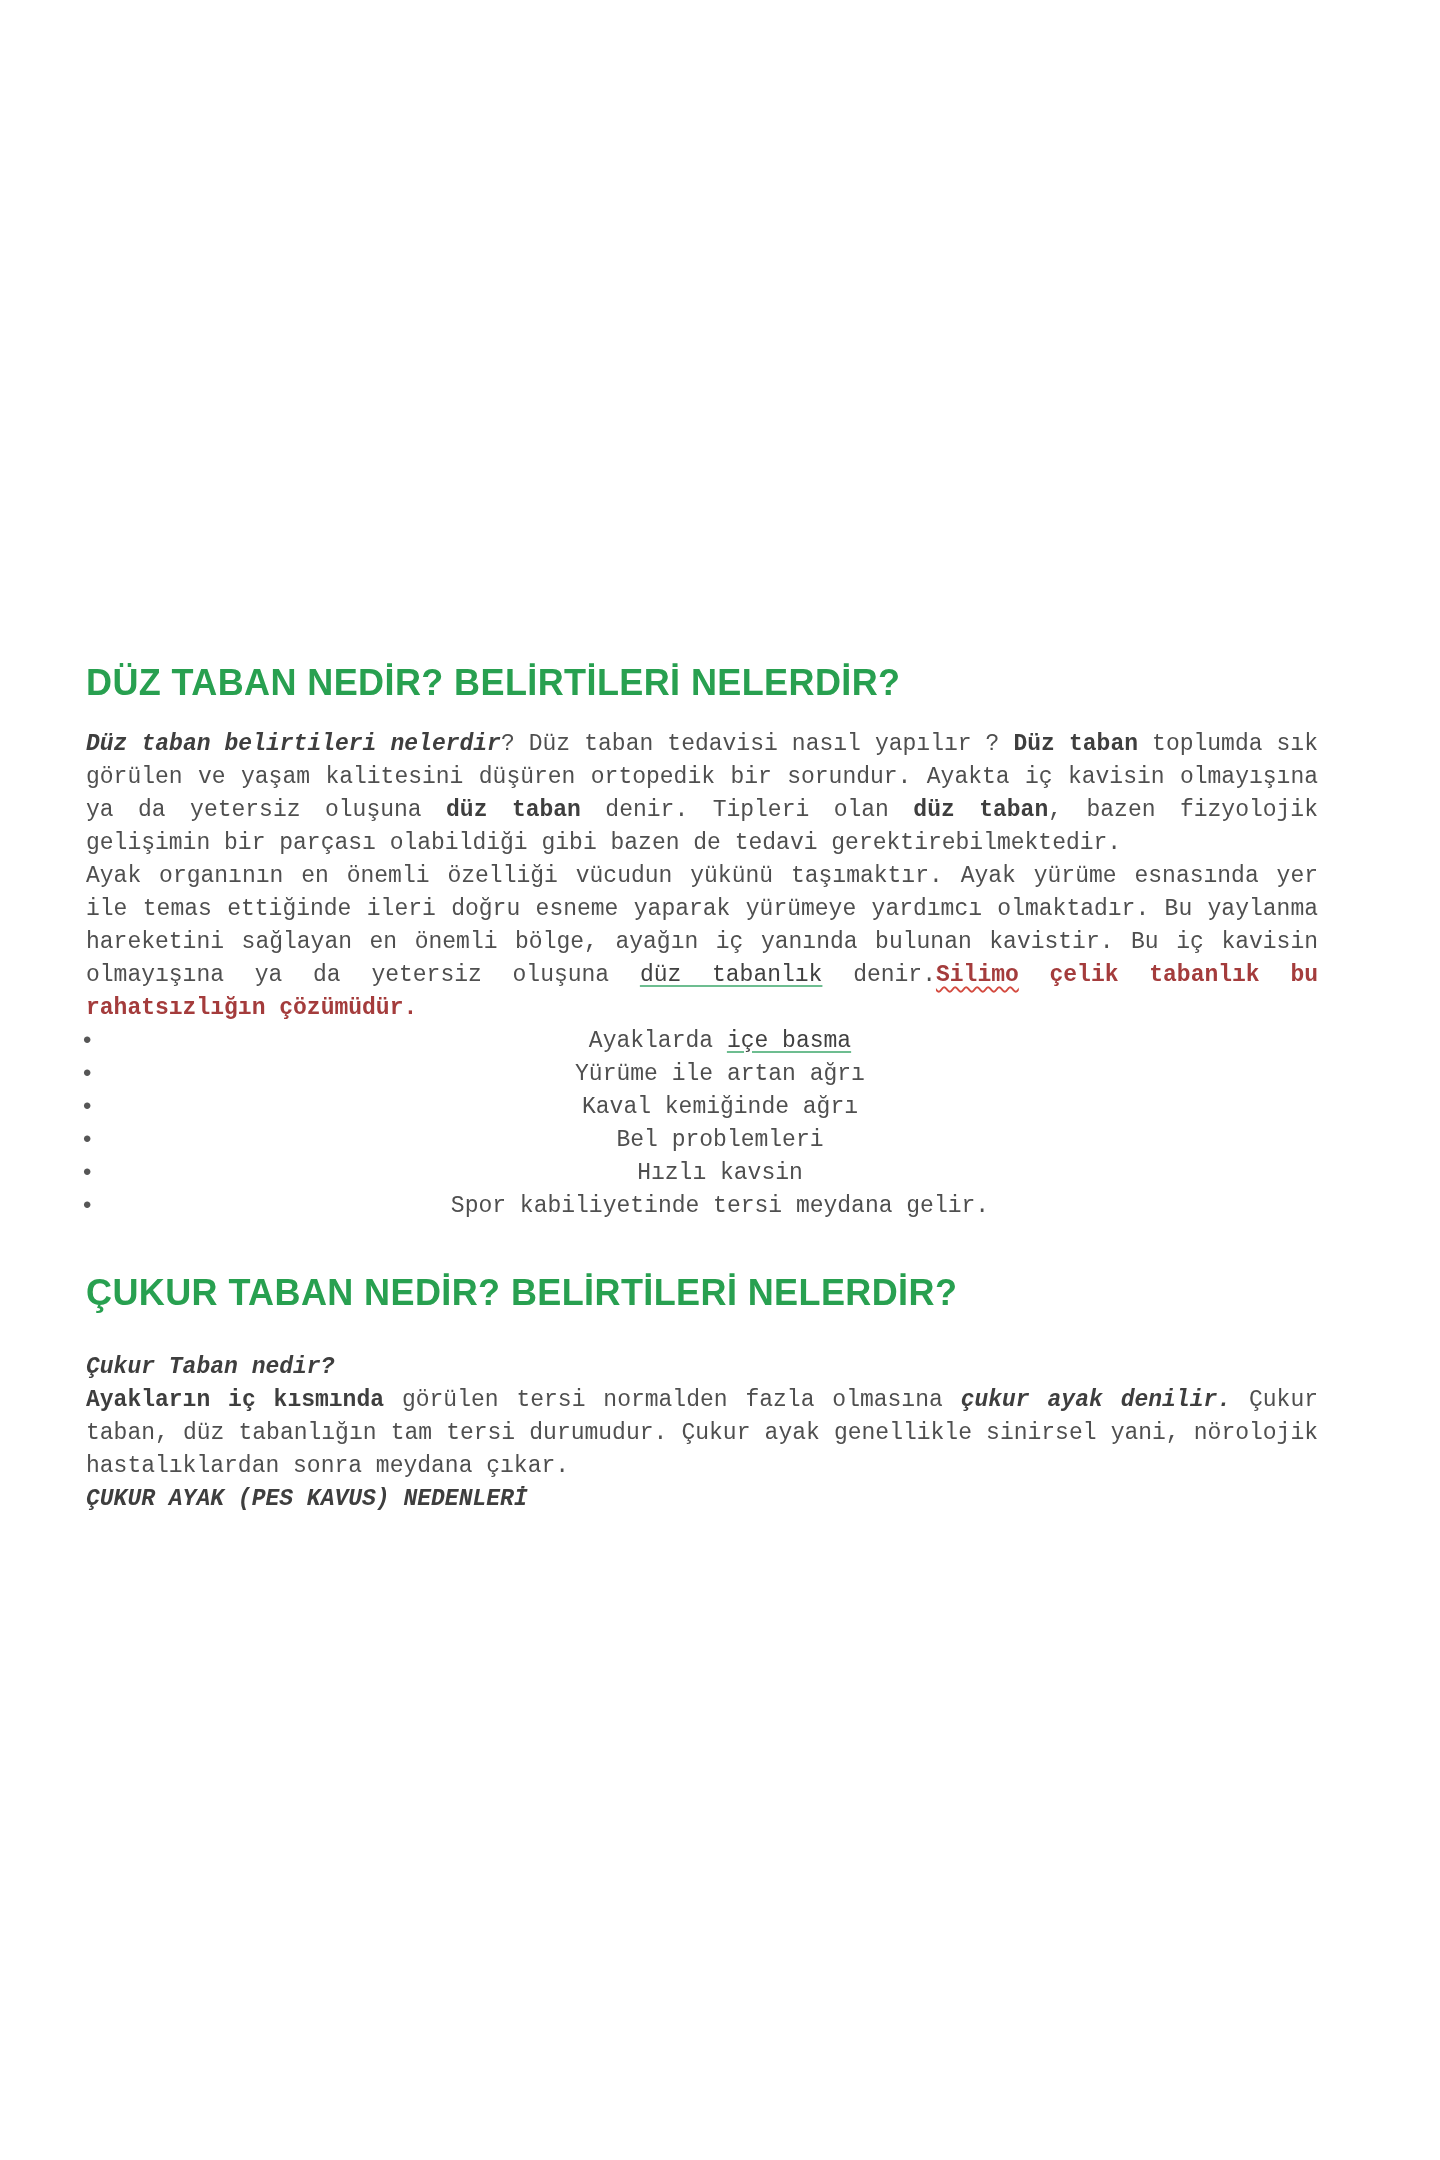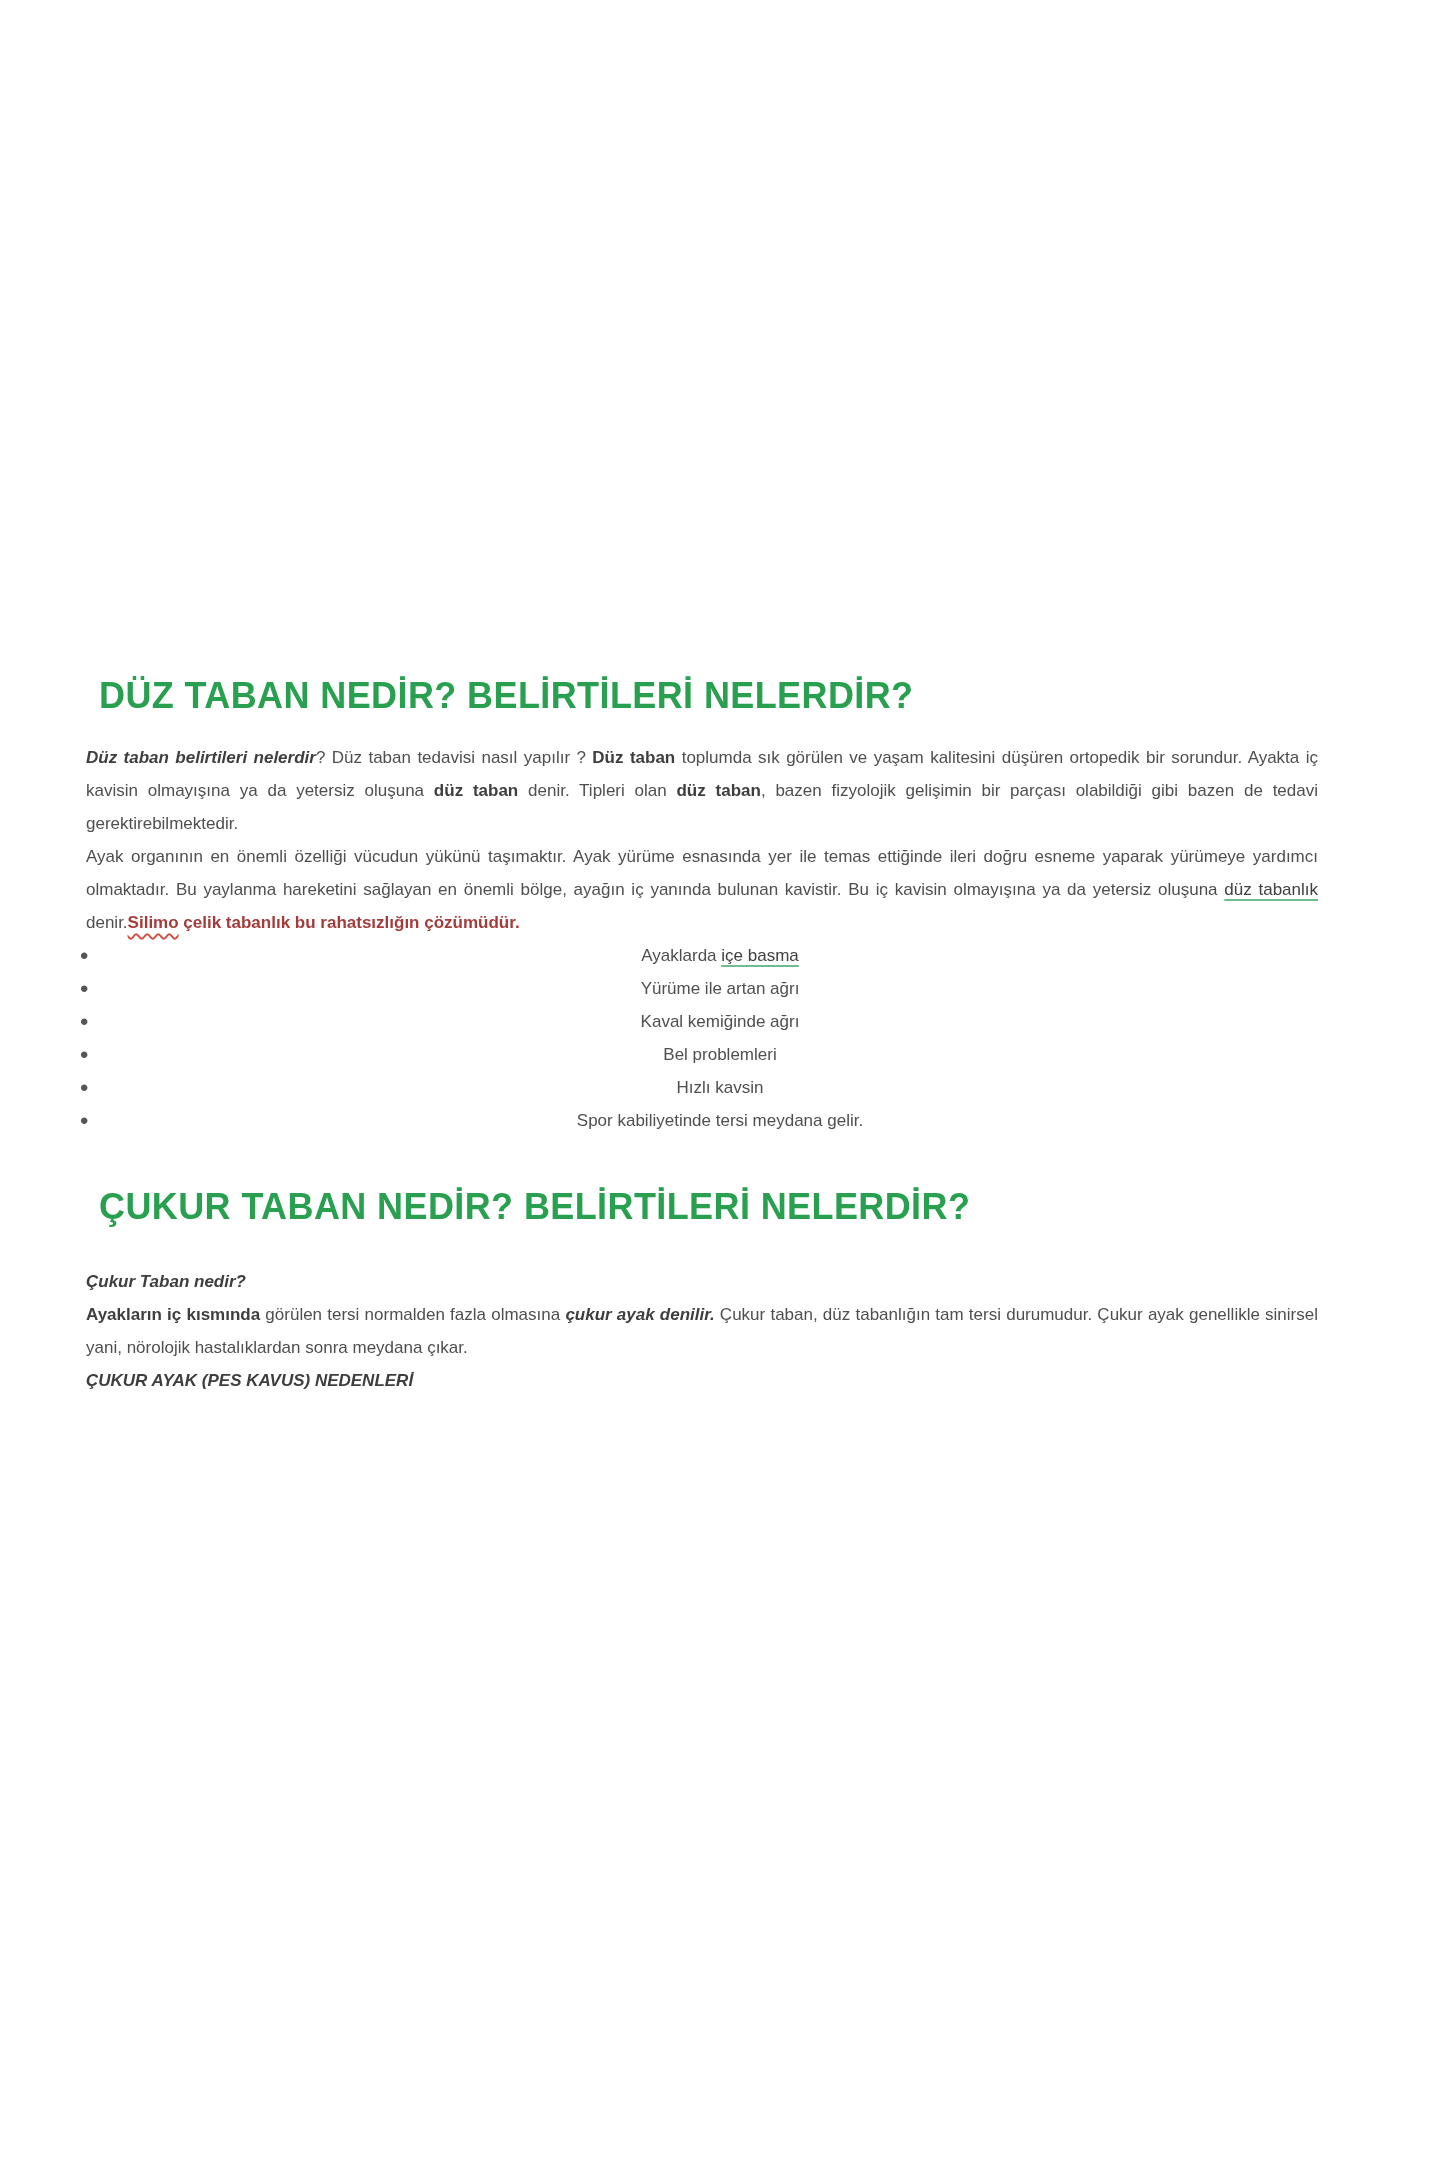--- a/index.html
+++ b/index.html
@@ -15,30 +15,31 @@
     overflow: hidden;
   }
   .doc {
     position: absolute;
     left: 86px;
     top: 663px;
     width: 1232px;
     color: #4f4f4f;
   }
   .heading {
-    margin: 13px;
+    margin: 0;
     font-size: 36px;
     line-height: 40px;
     font-weight: 700;
     letter-spacing: 0.4px;
     color: #28a050;
   }
   .flow {
-    font-size: 17px;
+    font-size: 23px;
     line-height: 33px;
+    font-family: Liberation Mono, monospace;
   }
   .flow-1 { margin-top: 25px; }
   .heading-2 { margin-top: 50px; }
   .flow-2 { margin-top: 38px; }
   .para {
     margin: 0;
     text-align: justify;
   }
   b, .bold { font-weight: 700; color: #3e3e3e; }
   .bold-italic {

